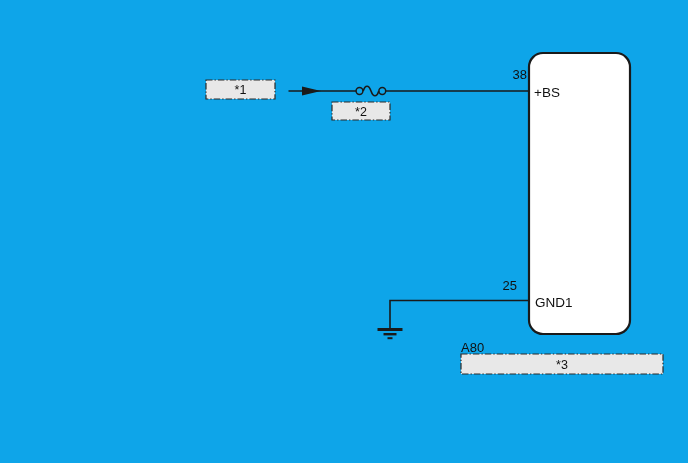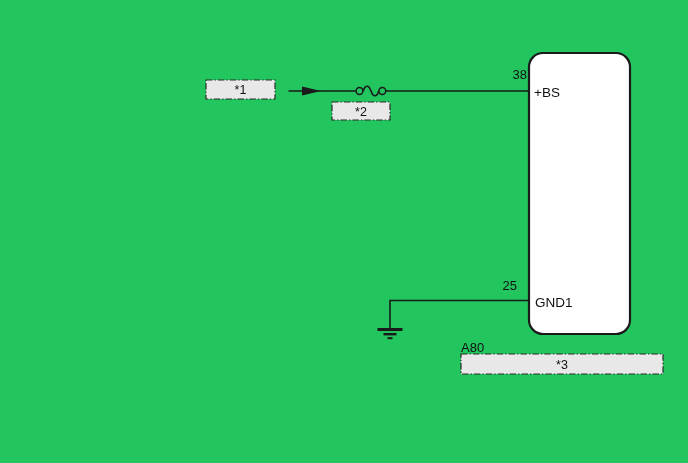--- a/index.html
+++ b/index.html
@@ -4,21 +4,21 @@
 <style>
   html, body {
     margin: 0;
     padding: 0;
     background: #ffffff;
   }
   .diagram-wrap {
     position: relative;
     width: 688px;
     height: 463px;
-    background: #22c55e;
+    background: #0ea5e9;
     overflow: hidden;
   }
   svg {
     display: block;
   }
   .wire {
     stroke: #1a1a1a;
     stroke-width: 1.6;
     fill: none;
   }

